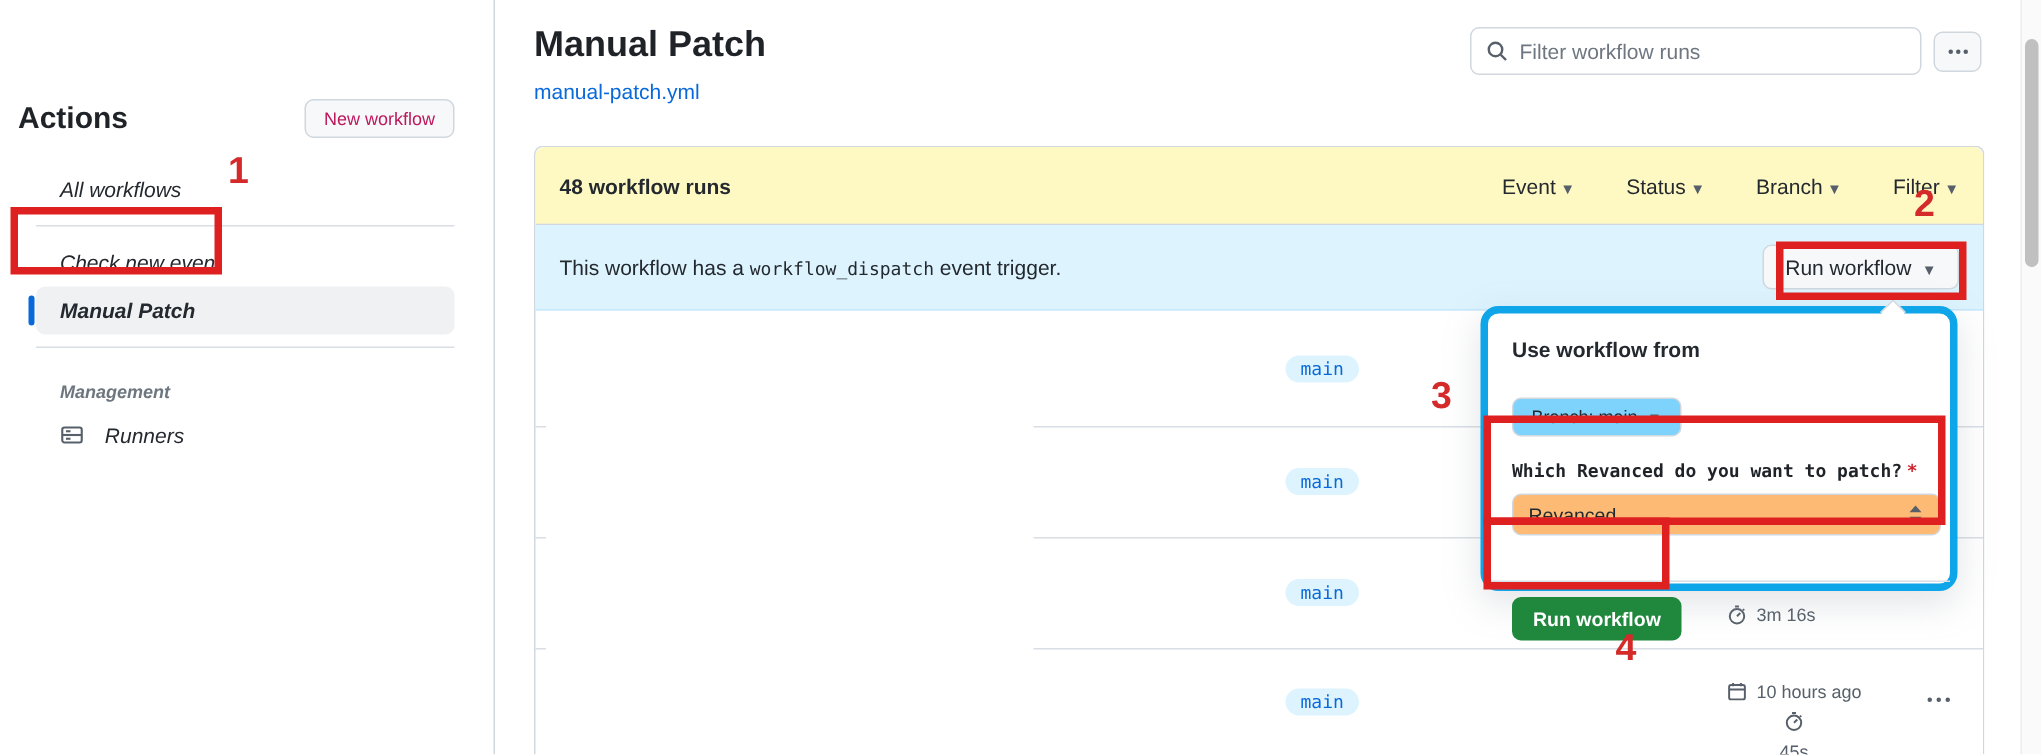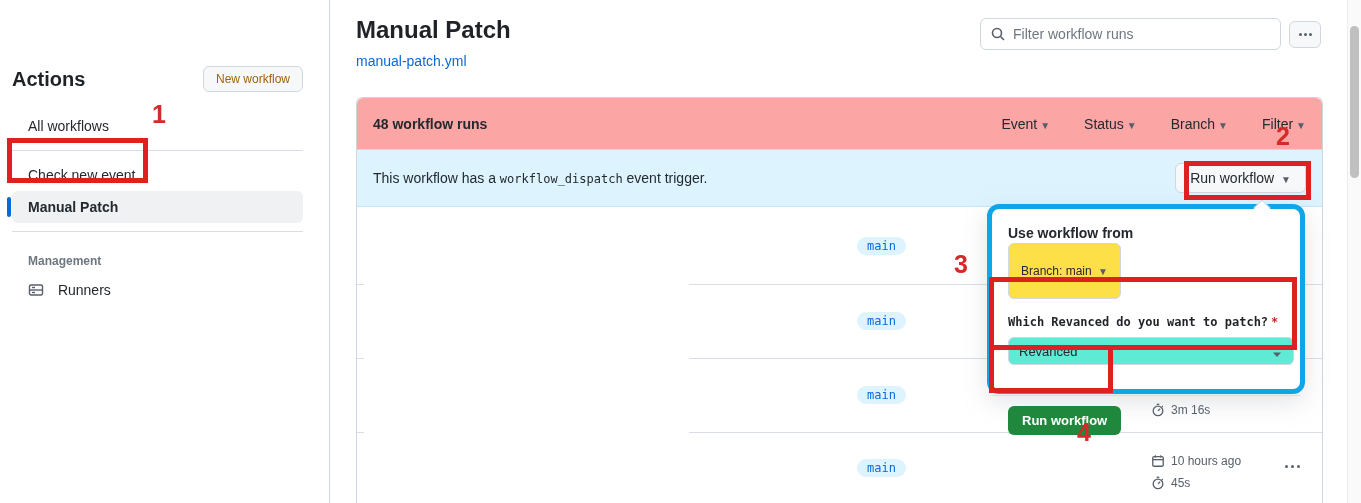--- a/index.html
+++ b/index.html
@@ -11,24 +11,24 @@
 
   
   .top-accent { position:absolute; left:218px; top:0; width:84px; height:3px; background:#ee6e4d; }
 
   
   .sidebar { position:absolute; left:0; top:0; width:330px; height:503px; border-right:1px solid #d0d7de; background:#fff; }
   .sidebar-header { display:flex; align-items:center; justify-content:space-between; padding:22px 26px 0 12px;margin-top:44px; }
   .sidebar-title { font-size:20px; font-weight:700; color:#1f2328; }
   .btn-secondary {
     background:#f6f8fa; border:1px solid #d0d7de; border-radius:6px;
-    font-size:12px; font-weight:500; color:#a16207; padding:5px 12px; cursor:pointer;
+    font-size:12px; font-weight:500; color:#be185d; padding:5px 12px; cursor:pointer;
     font-family:"Liberation Sans",sans-serif;
   }
-  .nav { padding:18px 26px 0 12px; }
+  .nav { padding:18px 26px 0 24px;font-style:italic; }
   .nav-item { position:relative; display:block; padding:8px 8px 8px 16px; font-size:14px; color:#24292f; border-radius:6px; cursor:pointer; }
   .nav-divider { height:1px; background:#d8dee4; margin:8px 0; }
   .nav-item.selected { background:#eff1f3; font-weight:700; }
   .nav-item.selected .active-bar {
     position:absolute; left:-5px; top:6px; width:4px; height:20px; border-radius:2px; background:#0969da;
   }
   .section-label { padding:14px 8px 6px 16px; font-size:12px; font-weight:700; color:#6e7781; }
   .nav-item .nav-ic { display:inline-block; width:16px; height:16px; margin-right:10px; vertical-align:-3px; }
   .nav-ic svg { display:block; }
 
@@ -47,21 +47,21 @@
   .search-ic { position:absolute; left:10px; top:8px; width:16px; height:16px; color:#57606a; }
   .kebab-btn {
     position:absolute; left:958px; top:21px; width:32px; height:27px;
     background:#f6f8fa; border:1px solid #d0d7de; border-radius:6px; cursor:pointer;
     display:flex; align-items:center; justify-content:center; gap:2px;
   }
   .dot { width:3px; height:3px; border-radius:50%; background:#57606a; }
 
   
   .runs-table { position:absolute; left:25px; top:97px; width:967px; height:406px; border:1px solid #d0d7de; border-bottom:none; border-radius:6px 6px 0 0; background:#fff; }
-  .table-head { display:flex; align-items:center; justify-content:space-between; height:52px; background:#fca5a5; border-bottom:1px solid #d0d7de; border-radius:6px 6px 0 0; padding:0 16px; }
+  .table-head { display:flex; align-items:center; justify-content:space-between; height:52px; background:#fef9c3; border-bottom:1px solid #d0d7de; border-radius:6px 6px 0 0; padding:0 16px; }
   .runs-count { font-weight:700; font-size:14px; color:#24292f; }
   .head-filters { display:flex; gap:34px; }
   .filter-dd { font-size:14px; color:#24292f; cursor:pointer; background:none; border:none; font-family:"Liberation Sans",sans-serif; }
   .caret { display:inline-block; margin-left:3px; font-size:10px; color:#57606a; }
 
   .banner { display:flex; align-items:center; justify-content:space-between; height:57px; background:#ddf4ff; border-bottom:1px solid #c6e6fb; padding:4px 16px; }
   .banner-text { font-size:14px; color:#24292f; }
   .banner-text code { font-family:"DejaVu Sans Mono","Liberation Mono",monospace; font-size:12px; }
   .run-dd-btn {
     background:#f6f8fa; border:1px solid #d0d7de; border-radius:6px; cursor:pointer;
@@ -86,27 +86,27 @@
 
   
   .popup {
     position:absolute; left:987px; top:204px; width:318px; height:190px; background:#fff;
     border:5px solid #0ea5e9; border-radius:12px; box-shadow:0 8px 24px rgba(140,149,159,0.25); z-index:5;
   }
   .popup-caret { position:absolute; top:-7px; right:32px; width:12px; height:12px; background:#fff; border-left:1px solid #d0d7de; border-top:1px solid #d0d7de; transform:rotate(45deg); }
   .popup-body { padding:16px; }
   .popup-title { font-size:14px; font-weight:700; color:#24292f; }
   .branch-btn {
-    margin-top:2px; background:#fde047; border:1px solid #d0d7de; border-radius:6px;
-    font-size:12px; color:#24292f; padding:20px 12px; cursor:pointer; font-family:"Liberation Sans",sans-serif;
+    margin-top:24px; background:#7dd3fc; border:1px solid #d0d7de; border-radius:6px;
+    font-size:12px; color:#24292f; padding:5px 12px; cursor:pointer; font-family:"Liberation Sans",sans-serif;
   }
   .input-label { margin-top:16px; font-family:"DejaVu Sans Mono","Liberation Mono",monospace; font-size:12px; font-weight:700; color:#1f2328; }
   .req { color:#cf222e; margin-left:3px; }
   .select-box {
-    margin-top:8px; width:286px; height:28px; background:#5eead4; border:1px solid #d0d7de; border-radius:6px;
+    margin-top:8px; width:286px; height:28px; background:#fdba74; border:1px solid #d0d7de; border-radius:6px;
     display:flex; align-items:center; justify-content:space-between; padding:0 10px; font-size:13px; cursor:pointer;
   }
   .updown { width:12px; height:14px; color:#57606a; }
   .popup-footer { border-top:1px solid #d8dee4; margin-top:14px; padding:10px 16px 0 16px; }
   .btn-primary {
     background:#1f883d; color:#ffffff; border:none; border-radius:6px; font-size:13px; font-weight:600;
     padding:7px 14px; cursor:pointer; font-family:"Liberation Sans",sans-serif;
   }
 
   
@@ -233,21 +233,21 @@
           <span class="meta-ic">
             <svg width="14" height="14" viewBox="0 0 16 16" fill="none" stroke="currentColor" stroke-width="1.5">
               <rect x="2" y="3" width="12" height="11" rx="1.5"></rect>
                 <line x1="2" y1="6.5" x2="14" y2="6.5"></line>
                 <line x1="5" y1="1.5" x2="5" y2="4"></line>
                 <line x1="11" y1="1.5" x2="11" y2="4"></line>
             </svg>
           </span>
           <span>10 hours ago</span>
         </div>
-        <div class="meta-line" style="margin-top:4px;">
+        <div class="meta-line" style="margin-top:4px;flex-direction:column;">
           <span class="meta-ic">
             <svg width="14" height="14" viewBox="0 0 16 16" fill="none" stroke="currentColor" stroke-width="1.5">
               <circle cx="8" cy="9" r="5.5"></circle>
                 <line x1="8" y1="9" x2="10.5" y2="6.5"></line>
                 <line x1="6.5" y1="1.5" x2="9.5" y2="1.5"></line>
                 <line x1="12.5" y1="4.5" x2="13.5" y2="3.5"></line>
             </svg>
           </span>
           <span>45s</span>
         </div>

